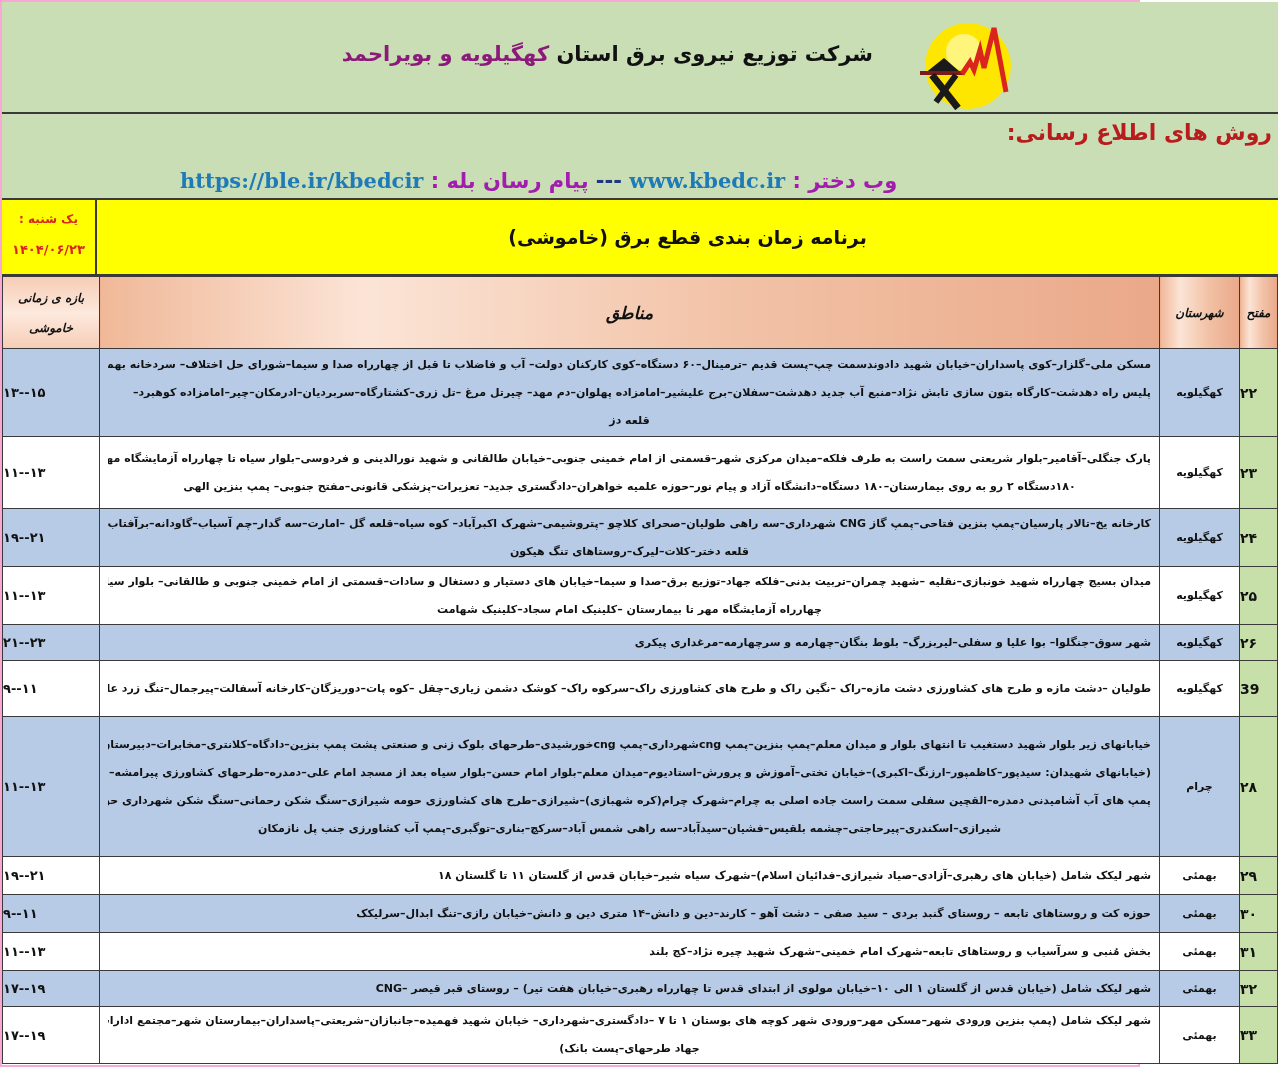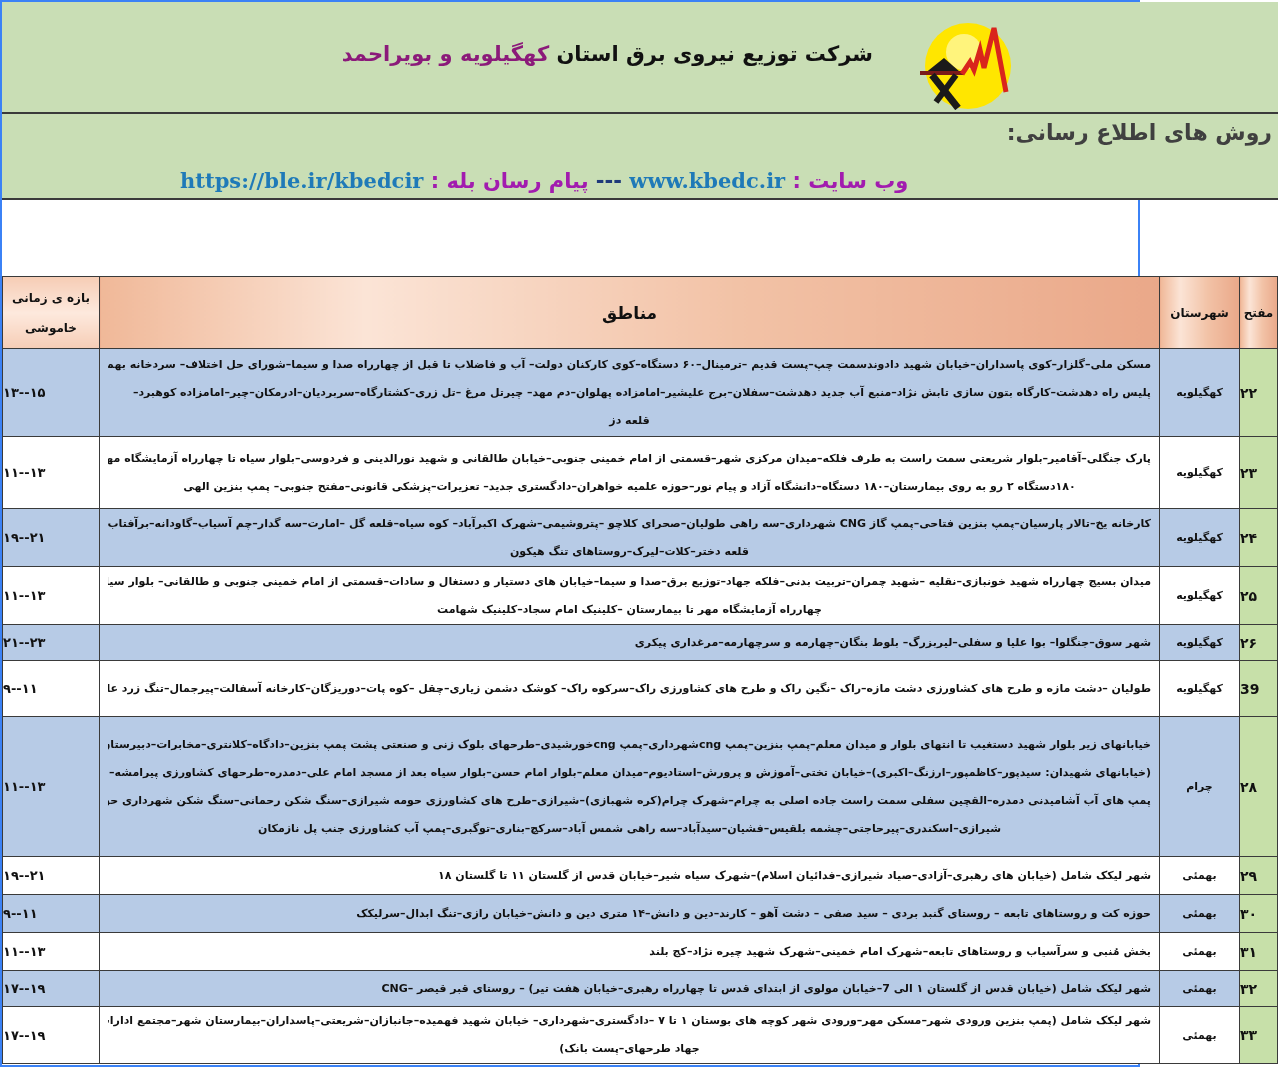--- a/index.html
+++ b/index.html
@@ -1,40 +1,40 @@
 <!DOCTYPE html>
 <html><head>
   <meta charset="utf-8">
   <style>
     * { box-sizing: border-box; margin: 0; padding: 0; }
     html, body { width: 1280px; height: 1067px; overflow: hidden; background: #ffffff; }
     body { font-family: "DejaVu Sans", "Liberation Sans", sans-serif; }
-    .page { position: relative; width: 1140px; height: 1067px; border: 2px solid #3b82f6; }
+    .page { position: relative; width: 1140px; height: 1067px; border: 2px solid #f9a8d4; }
 
     .hdr-title { position: absolute; left: 0; top: 0; width: 1276px; height: 112px; background: #c9deb5; border-bottom: 2px solid #3a3a3a; }
     .company { position: absolute; right: 405px; top: 40px; direction: rtl; font-size: 21px; font-weight: bold; color: #111; white-space: nowrap; }
     .company .hl { color: #8b1a7a; }
     .logo { position: absolute; left: 912px; top: 20px; width: 108px; height: 88px; }
 
     .hdr-contact { position: absolute; left: 0; top: 112px; width: 1276px; height: 86px; background: #c9deb5; border-bottom: 2px solid #3a3a3a; }
-    .contact-title { position: absolute; right: 6px; top: 6px; direction: rtl; font-size: 22px; font-weight: bold; color: #404040; }
+    .contact-title { position: absolute; right: 6px; top: 6px; direction: rtl; font-size: 22px; font-weight: bold; color: #b91c1c; }
     .contact-line { position: absolute; left: 178px; top: 54px; font-size: 21px; font-weight: bold; direction: ltr; white-space: nowrap; }
     .contact-line .blue { color: #1f7ab8; font-family: "DejaVu Serif", serif; }
     .contact-line .purple { color: #a21caf; }
     .contact-line .dash { color: #1f3a7a; }
 
     .banner { position: absolute; left: 0; top: 198px; width: 1276px; height: 76px; background: #ffff00; border-bottom: 2px solid #3a3a3a; }
     .date-cell { position: absolute; left: 0; top: 0; width: 95px; height: 74px; border-right: 2px solid #3a3a3a; text-align: center; color: #d9251c; font-weight: bold; font-size: 12px; direction: rtl; }
     .date-cell .d1 { position: absolute; top: 12px; width: 100%; }
     .date-cell .d2 { position: absolute; top: 42px; width: 100%; font-size: 13px; }
     .banner-title { position: absolute; left: 95px; right: 0; top: 26px; text-align: center; direction: rtl; font-size: 19px; font-weight: bold; color: #111; }
 
     table.grid { position: absolute; left: 0; top: 274px; width: 1276px; border-collapse: collapse; table-layout: fixed; direction: rtl; }
     table.grid td, table.grid th { border: 1.5px solid #3a3a3a; }
-    th { background: linear-gradient(90deg, #f0b898 0%, #fbe4d6 25%, #f2c2a6 60%, #eaa889 100%); font-weight: bold; color: #111; height: 72px; }
+    th { background: linear-gradient(90deg, #f0b898 0%, #fbe4d6 25%, #f2c2a6 60%, #eaa889 100%); font-weight: bold; color: #111; height: 72px; font-style: italic; }
     th.c-idx { width: 38px; font-size: 12px; }
     th.c-city { width: 80px; font-size: 12px; }
     th.c-areas { font-size: 17px; }
     th.c-time { width: 97px; font-size: 12px; line-height: 30px; background: linear-gradient(180deg,#f6cdb6,#fde9dd,#f6cdb6); }
     td { font-weight: bold; color: #111; vertical-align: middle; }
     td.idx { background: #c7e0a9; text-align: left; font-size: 14px; }
     td.city { text-align: center; font-size: 11px; }
     td.areas { font-size: 11px; line-height: 28px; padding: 0 8px; text-align: right; direction: rtl; }
     td.time { text-align: left; font-size: 13px; direction: ltr; }
     tr.blue td.city, tr.blue td.areas, tr.blue td.time { background: #b7cbe6; }
@@ -64,24 +64,31 @@
     </svg>
   </div>
 
   <div class="hdr-contact">
     <div class="contact-title">روش های اطلاع رسانی:</div>
     <div class="contact-line">
       <span class="blue">https://ble.ir/kbedcir</span>
       <span class="purple" style="direction:rtl;unicode-bidi:embed;">پیام رسان بله :</span>
       <span class="dash">---</span>
       <span class="blue">www.kbedc.ir</span>
-      <span class="purple" style="direction:rtl;unicode-bidi:embed;">وب سایت :</span>
+      <span class="purple" style="direction:rtl;unicode-bidi:embed;">وب دختر :</span>
     </div>
   </div>
 
+  <div class="banner">
+    <div class="date-cell">
+      <div class="d1">یک شنبه :</div>
+      <div class="d2">۱۴۰۴/۰۶/۲۳</div>
+    </div>
+    <div class="banner-title">برنامه زمان بندی قطع برق (خاموشی)</div>
+  </div>
 
   <table class="grid">
     <thead>
       <tr>
         <th class="c-idx">مفتح</th>
         <th class="c-city">شهرستان</th>
         <th class="c-areas">مناطق</th>
         <th class="c-time">
           <span class="line">بازه ی زمانی</span>
           <span class="line">خاموشی</span>
@@ -174,21 +181,21 @@
           <td class="city">بهمئی</td>
           <td class="areas">
             <span class="line">بخش مُنبی و سرآسیاب و روستاهای تابعه–شهرک امام خمینی–شهرک شهید چیره نژاد–کج بلند</span>
           </td>
           <td class="time">۱۱--۱۳</td>
         </tr>
         <tr class="blue" style="height: 36px;">
           <td class="idx">۳۲</td>
           <td class="city">بهمئی</td>
           <td class="areas">
-            <span class="line">شهر لیکک شامل (خیابان قدس از گلستان ۱ الی 7–خیابان مولوی از ابتدای قدس تا چهارراه رهبری–خیابان هفت تیر) – روستای قبر قیصر –CNG</span>
+            <span class="line">شهر لیکک شامل (خیابان قدس از گلستان ۱ الی ۱۰–خیابان مولوی از ابتدای قدس تا چهارراه رهبری–خیابان هفت تیر) – روستای قبر قیصر –CNG</span>
           </td>
           <td class="time">۱۷--۱۹</td>
         </tr>
         <tr class="white" style="height: 52px;">
           <td class="idx">۳۳</td>
           <td class="city">بهمئی</td>
           <td class="areas">
             <span class="line">شهر لیکک شامل (پمپ بنزین ورودی شهر–مسکن مهر–ورودی شهر کوچه های بوستان ۱ تا ۷ –دادگستری–شهرداری– خیابان شهید فهمیده–جانبازان–شریعتی–پاسداران–بیمارستان شهر–مجتمع ادارات–</span>
             <span class="line center">جهاد طرحهای–پست بانک)</span>
           </td>

